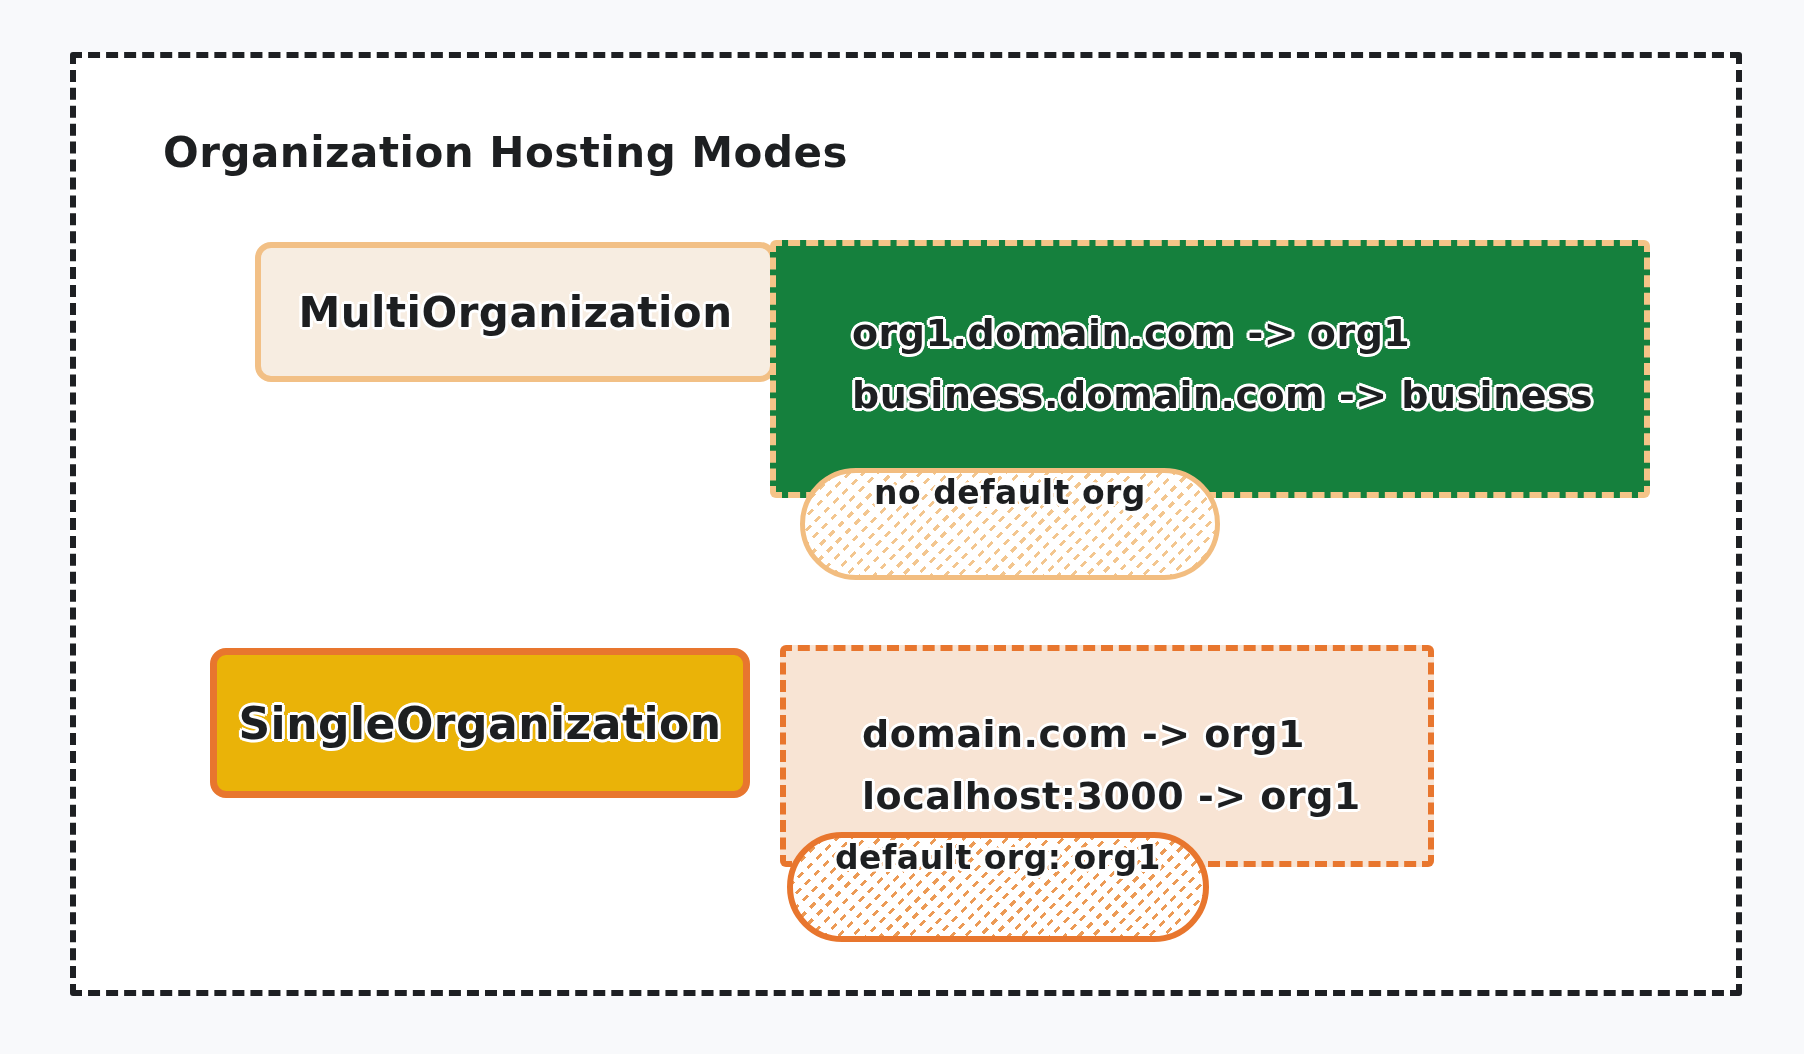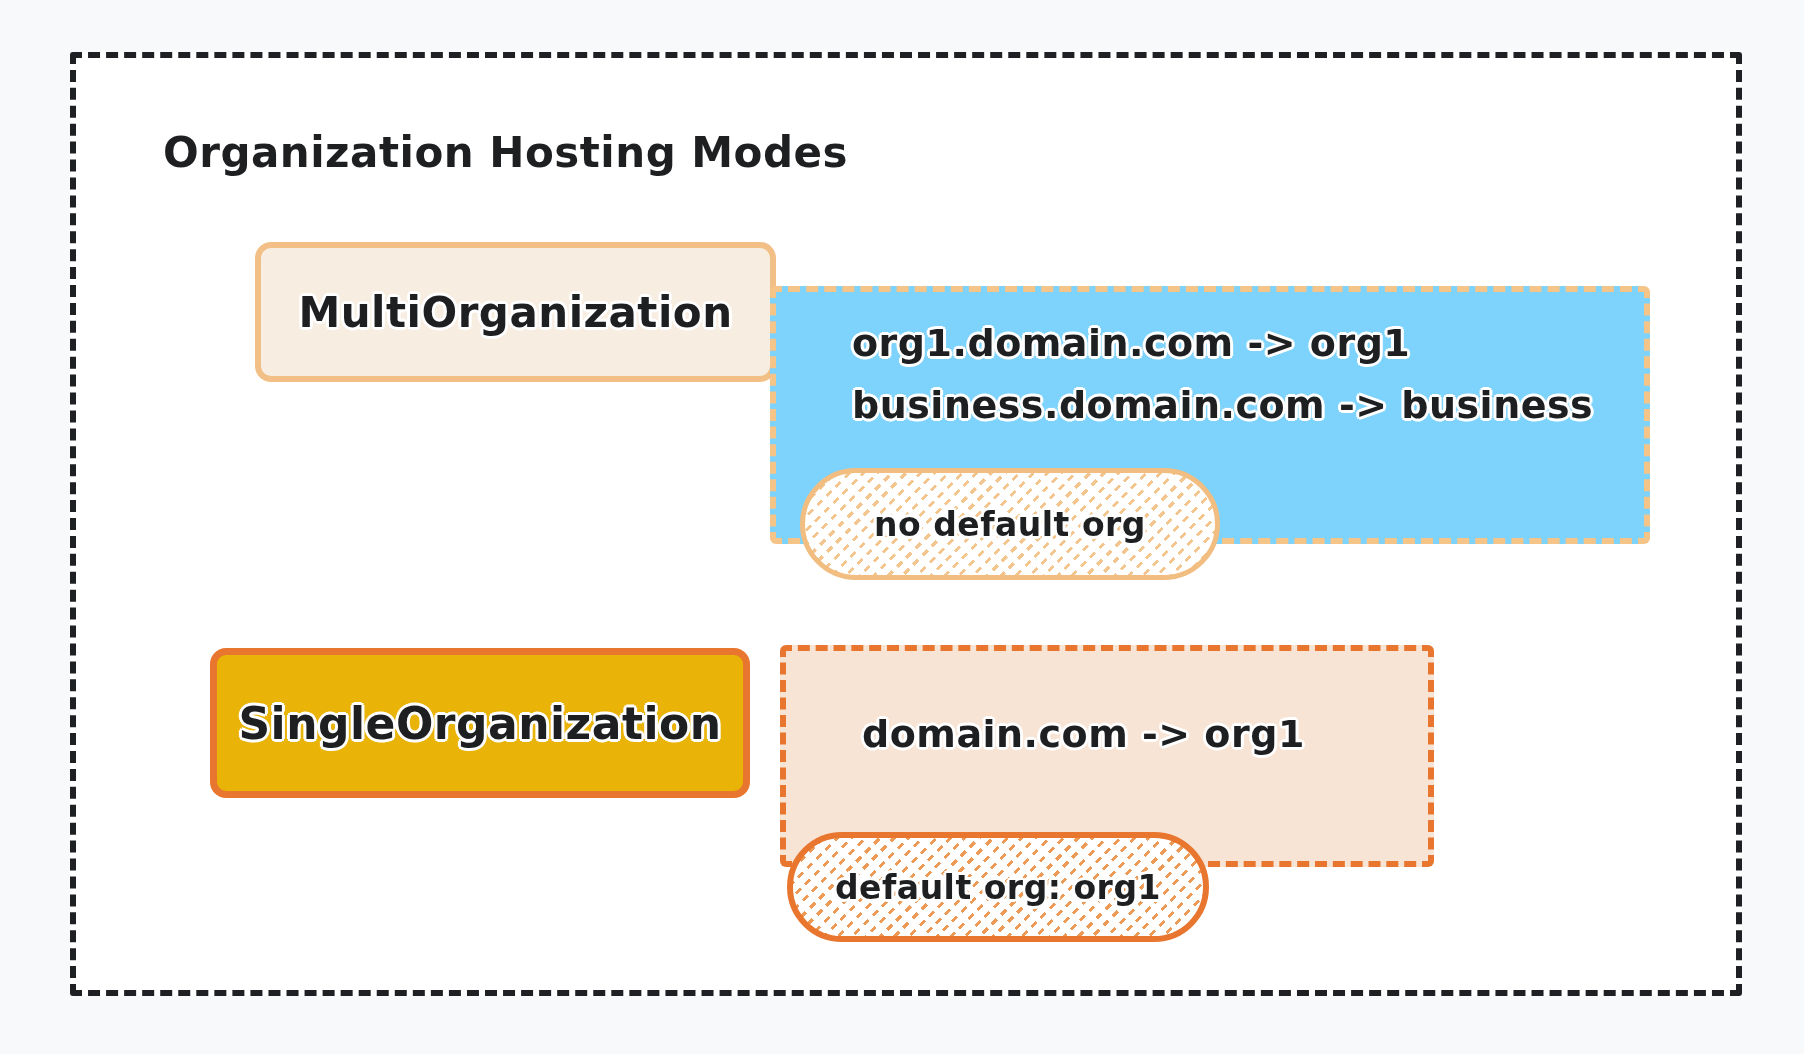--- a/index.html
+++ b/index.html
@@ -71,42 +71,40 @@
 
   .mapbox {
     position: absolute;
     border-radius: 6px;
   }
 
   .mapbox-light {
     left: 770px; top: 240px;
     width: 880px; height: 258px;
     border: 6px dashed #f5c488;
-    background: #7dd3fc;
-    padding: 20px 0 0 76px;
-    margin-top: 46px;
+    background: #15803d;
+    padding: 56px 0 0 76px;
   }
 
   .mapbox-strong {
     left: 780px; top: 645px;
     width: 654px; height: 222px;
     border: 6px dashed #e8762e;
     background: #f8e4d4;
     padding: 52px 8px 0 76px;
   }
 
   .mapline {
     font-size: 38px;
     line-height: 62px;
   }
 
   .badge {
     position: absolute;
     display: flex;
-    align-items: center;
     justify-content: center;
     border-radius: 60px;
     font-size: 33px;
   }
 
   .badge-light {
     left: 800px; top: 468px;
     width: 420px; height: 112px;
     border: 5px solid #f2bd80;
     background:
@@ -146,19 +144,20 @@
   <div class="badge badge-light">
     <span class="ink">no default org</span>
   </div>
 
   <div class="node node-strong">
     <span class="ink">SingleOrganization</span>
   </div>
 
   <div class="mapbox mapbox-strong">
     <div class="mapline ink">domain.com -&gt; org1</div>
+    <div class="mapline ink">localhost:3000 -&gt; org1</div>
   </div>
 
   <div class="badge badge-strong">
     <span class="ink">default org: org1</span>
   </div>
 
 </div>
 
 </body></html>

